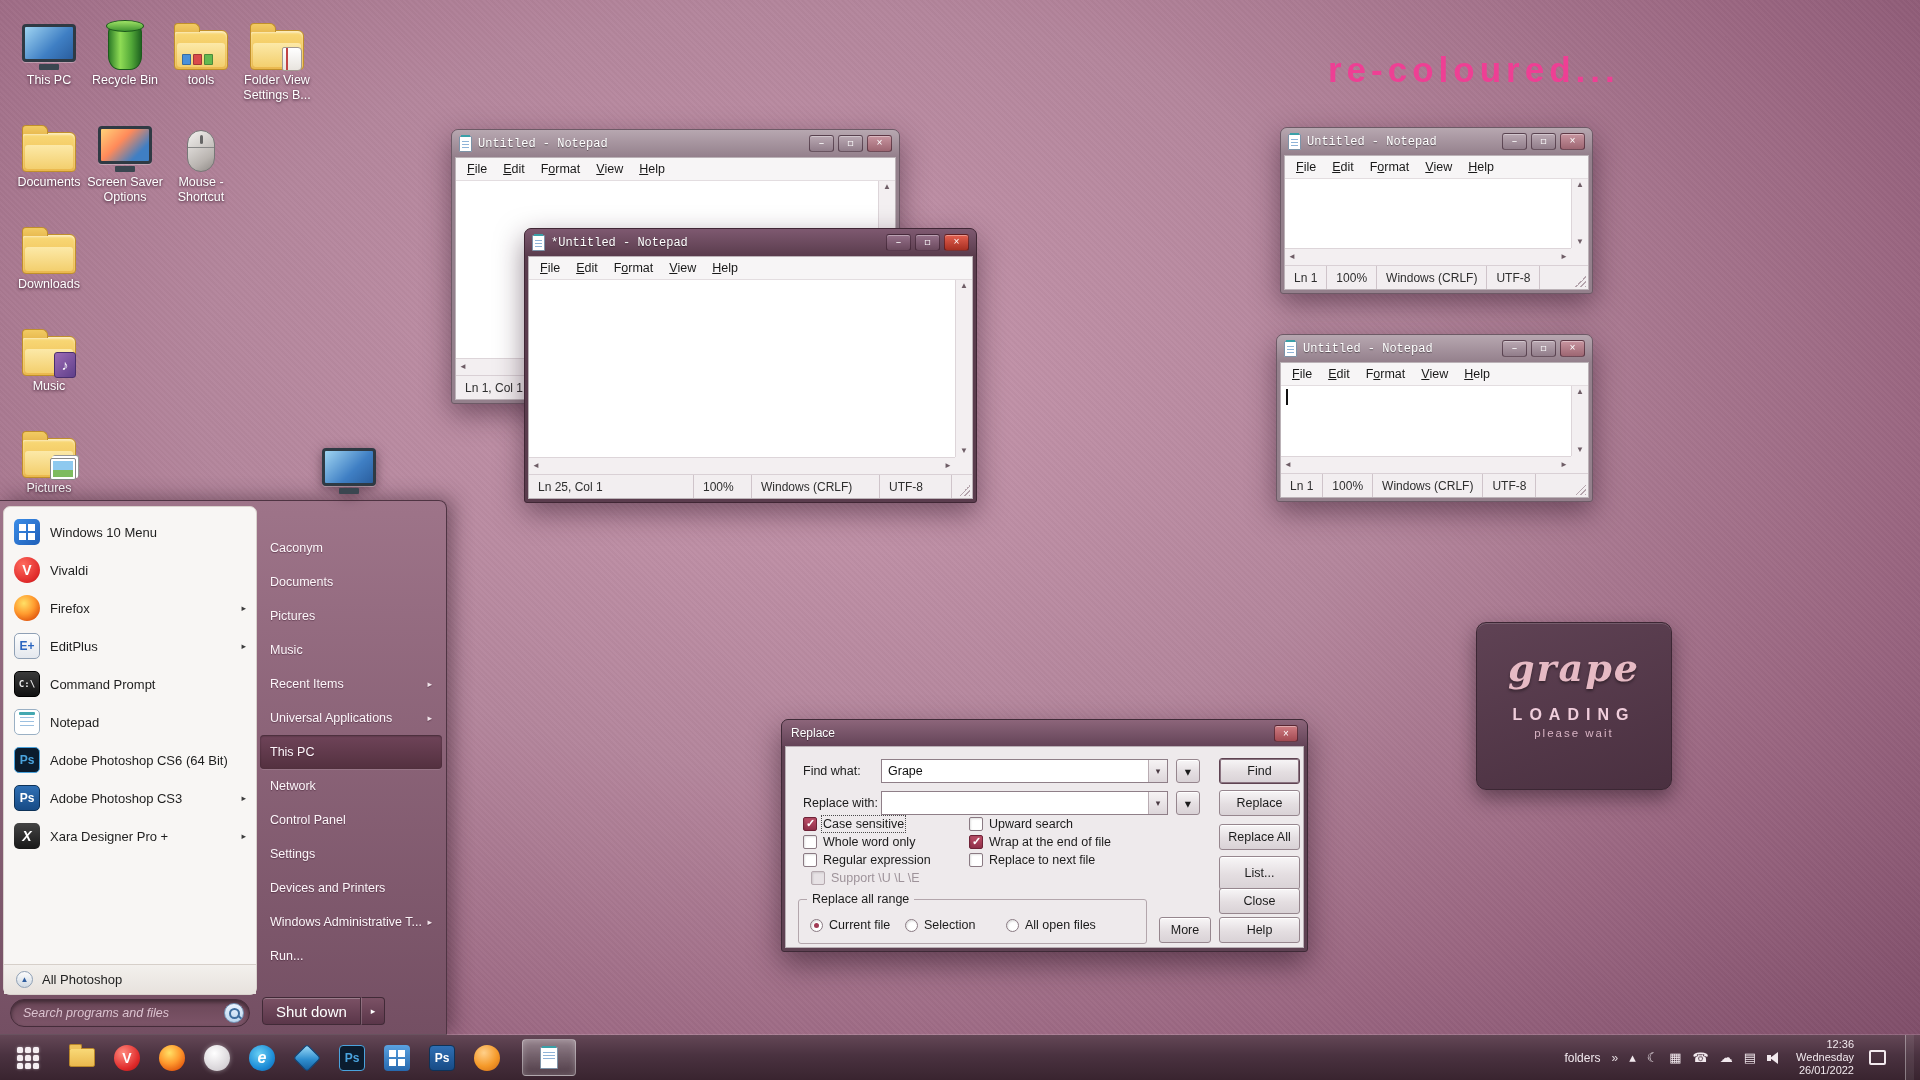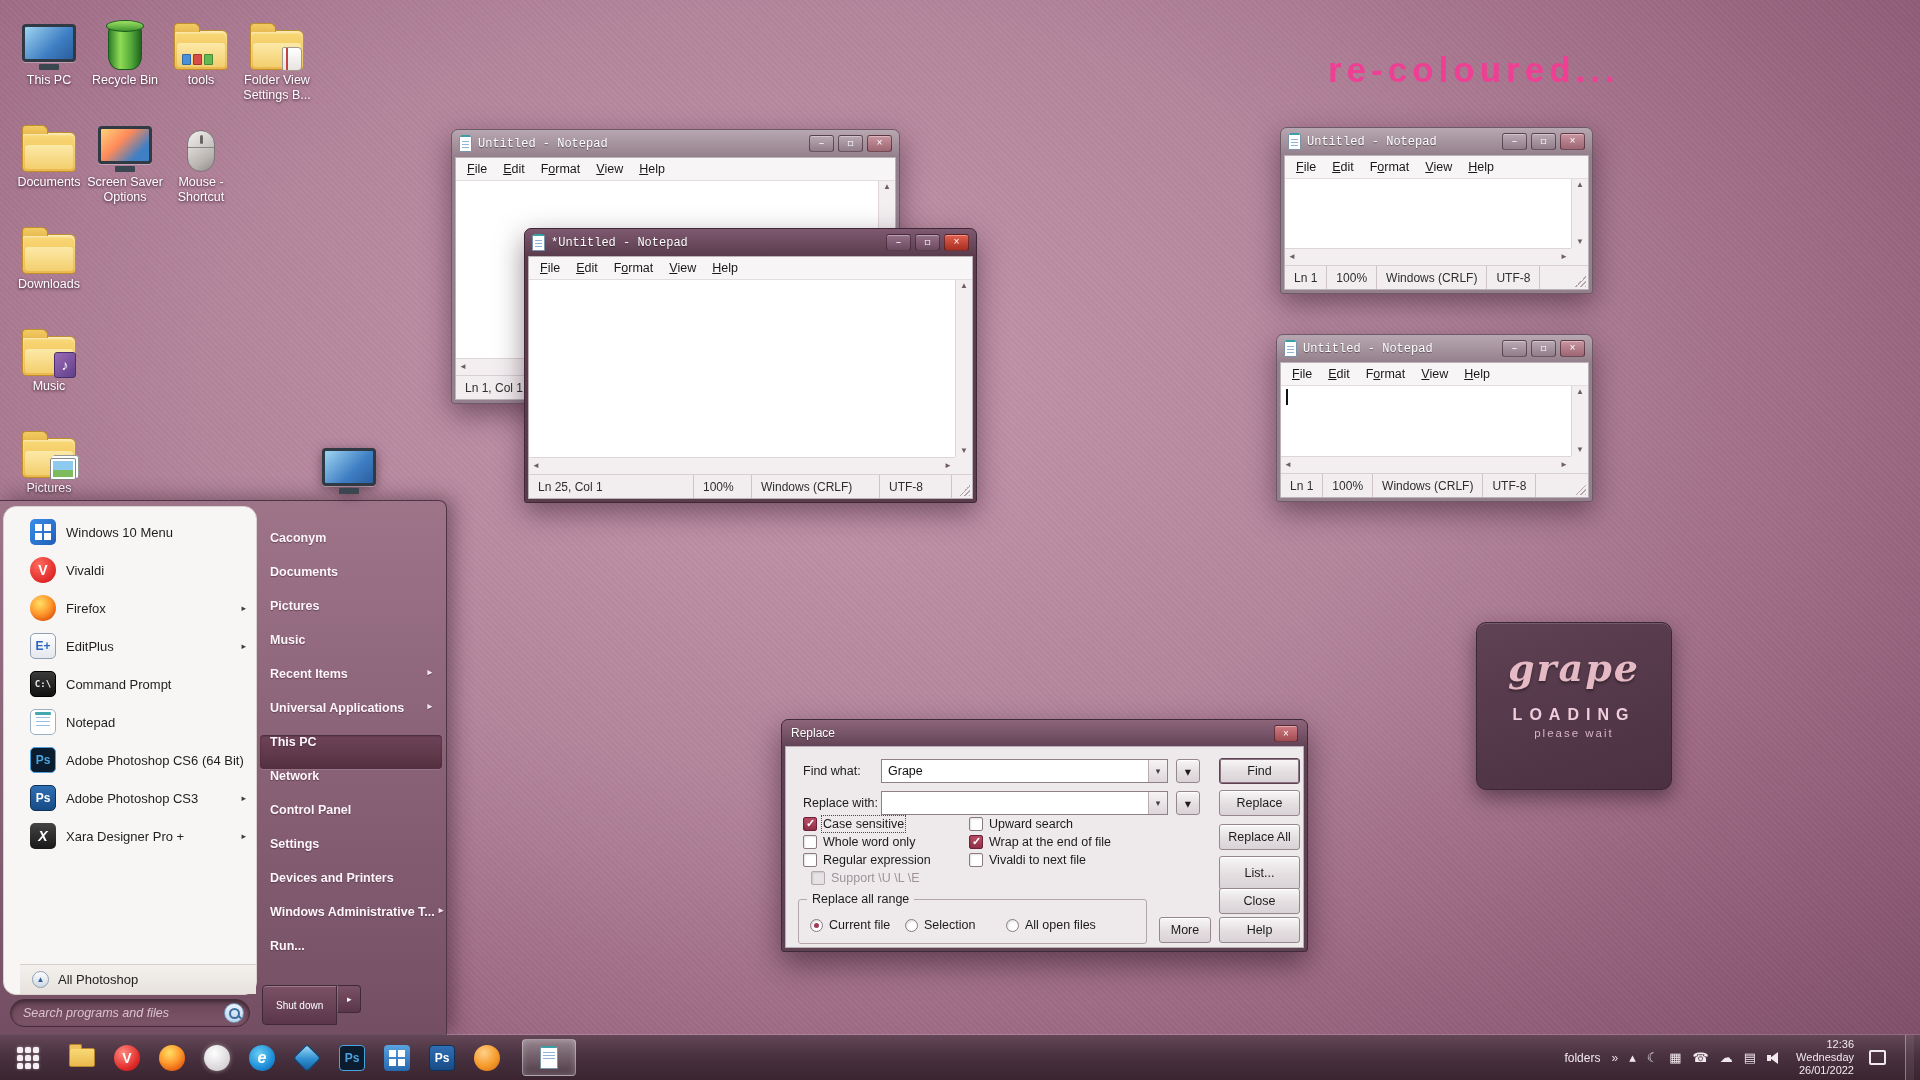--- a/index.html
+++ b/index.html
@@ -137,48 +137,48 @@
     box-shadow:inset 1px 1px 2px rgba(0,0,0,.15); flex:none; }
   .rdrow.selected .rd::after { content:""; position:absolute; inset:3px; border-radius:50%; background:#a03b55; }
   .grp { position:absolute; border:1px solid #b3a6ac; border-radius:3px; }
   .grp .glab { position:absolute; top:-8px; left:8px; background:#eeeaec; padding:0 5px; }
 
   
   #startmenu { position:absolute; left:0; top:500px; width:447px; height:535px; z-index:40;
     background:linear-gradient(#9e7489,#744f63); border:1px solid #4f3443; border-left:none;
     border-radius:0 8px 0 0; box-shadow:6px -2px 20px rgba(40,18,32,.45); }
   .sm-left { position:absolute; left:3px; top:5px; width:254px; height:489px; background:#f8f6f4;
-    border:1px solid #d9d2cd; border-radius:13px; display:flex; flex-direction:column; padding-top:6px;padding-left:16px; }
+    border:1px solid #d9d2cd; border-radius:7px; display:flex; flex-direction:column; padding-top:6px; }
   .sm-item { height:38px; display:flex; align-items:center; gap:10px; padding:0 10px; font-size:13px; color:#1e1e1e; }
   .sm-item .sub, .sm-ritem .sub { margin-left:auto; font-size:9px; }
   .sm-item .sub { color:#3c3c3c; }
   .sm-allprog { margin-top:auto; height:30px; border-top:1px solid #d6cfc9; background:linear-gradient(#f3f0ed,#e7e2dd);
     display:flex; align-items:center; gap:9px; padding:0 12px; font-size:13px; color:#222; }
   .ap-ic { width:17px; height:17px; border-radius:50%; background:linear-gradient(#fdfdfd,#cfd8e2);
     border:1px solid #8fa0b5; display:flex; align-items:center; justify-content:center; font-size:8px; color:#2f5d9e; }
   .sm-right { position:absolute; left:260px; top:30px; width:182px; display:flex; flex-direction:column; }
-  .sm-ritem { height:34px; display:flex; align-items:flex-start; gap:4px; padding:0 10px; color:#fdf6fa; font-size:12.5px;
-    text-shadow:0 1px 1px rgba(60,25,45,.5); border-radius:4px; white-space:nowrap;font-weight:bold; }
+  .sm-ritem { height:34px; display:flex; align-items:center; gap:4px; padding:0 10px; color:#fdf6fa; font-size:12.5px;
+    text-shadow:0 1px 1px rgba(60,25,45,.5); border-radius:4px; white-space:nowrap; }
   .sm-ritem .sub { color:#f3e6ec; }
   .sm-ritem.selected { background:linear-gradient(#6f4459,#53303f);
     box-shadow:inset 0 1px 2px rgba(0,0,0,.4), 0 1px 0 rgba(255,255,255,.12); }
   .sm-search { position:absolute; left:10px; bottom:7px; width:240px; height:28px; border-radius:14px;
     background:linear-gradient(#6a4657,#7d5569); border:1px solid #452c3a; box-shadow:inset 0 2px 4px rgba(0,0,0,.45);
     display:flex; align-items:center; padding:0 5px 0 12px; }
   .sm-search input { flex:1; background:transparent; border:0; outline:0; font-family:"Liberation Sans",sans-serif;
     font-size:12.5px; font-style:italic; color:#e9d7e0; min-width:0; }
   .sm-search input::placeholder { color:#dcc3d0; }
   .mag { width:20px; height:20px; border-radius:50%; background:linear-gradient(#eaf4ff,#bcd6ee);
     border:1px solid #7396b8; position:relative; flex:none; }
   .mag::before { content:""; position:absolute; left:4px; top:4px; width:7px; height:7px; border:2px solid #3d6d9e; border-radius:50%; }
   .mag::after { content:""; position:absolute; left:12px; top:12px; width:5px; height:2px; background:#3d6d9e;
     transform:rotate(40deg); border-radius:1px; }
   .sm-shutdown { position:absolute; left:262px; bottom:9px; display:flex; }
-  .sd-btn { height:40px; padding:0 13px; background:linear-gradient(#7b5165,#5a3649); border:1px solid #412a37;
-    border-radius:4px 0 0 4px; color:#fff; font-size:10px; display:flex; align-items:center;
+  .sd-btn { height:28px; padding:0 13px; background:linear-gradient(#7b5165,#5a3649); border:1px solid #412a37;
+    border-radius:4px 0 0 4px; color:#fff; font-size:15px; display:flex; align-items:center;
     box-shadow:inset 0 1px 0 rgba(255,255,255,.25); }
   .sd-arrow { width:24px; height:28px; background:linear-gradient(#7b5165,#5a3649); border:1px solid #412a37;
     border-left:1px solid rgba(255,255,255,.2); border-radius:0 4px 4px 0; color:#fff; display:flex;
     align-items:center; justify-content:center; font-size:9px; }
   #float-pc { position:absolute; left:322px; top:448px; z-index:41; filter:drop-shadow(0 3px 6px rgba(40,15,30,.5)); }
 
   .mi { width:26px; height:26px; border-radius:5px; position:relative; display:flex; align-items:center;
     justify-content:center; font-weight:bold; color:#fff; flex:none; }
   .mi-windows { background:linear-gradient(135deg,#3b8de8,#1f5fb8); }
   .mi-windows::after, .t-bluewin::after { content:""; position:absolute; inset:5px;
@@ -550,21 +550,21 @@
     <label class="cbrow" style="left:183px;top:70px">
       <span class="cb"></span>
         <span class="lab">Upward search</span>
     </label>
     <label class="cbrow checked" style="left:183px;top:88px">
       <span class="cb"></span>
         <span class="lab">Wrap at the end of file</span>
     </label>
     <label class="cbrow" style="left:183px;top:106px">
       <span class="cb"></span>
-        <span class="lab">Vivaldi to next file</span>
+        <span class="lab">Replace to next file</span>
     </label>
 
     <div class="grp" style="left:12px;top:152px;width:349px;height:45px">
       <span class="glab">Replace all range</span>
     </div>
     <label class="rdrow selected" style="left:24px;top:171px">
       <span class="rd"></span>
         <span>Current file</span>
     </label>
     <label class="rdrow" style="left:119px;top:171px">

